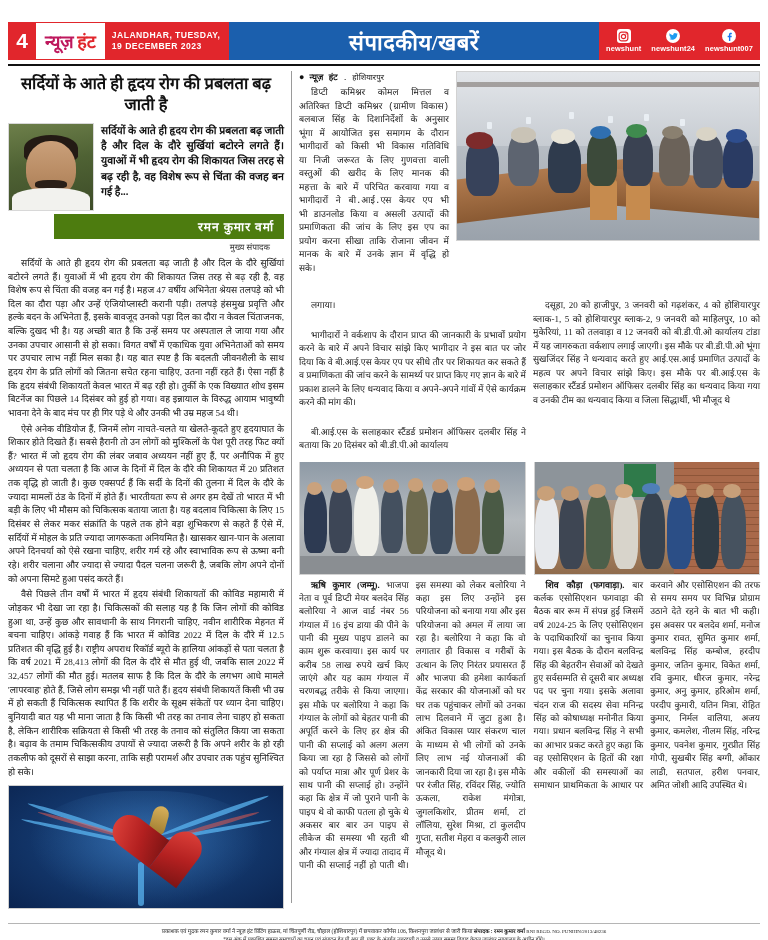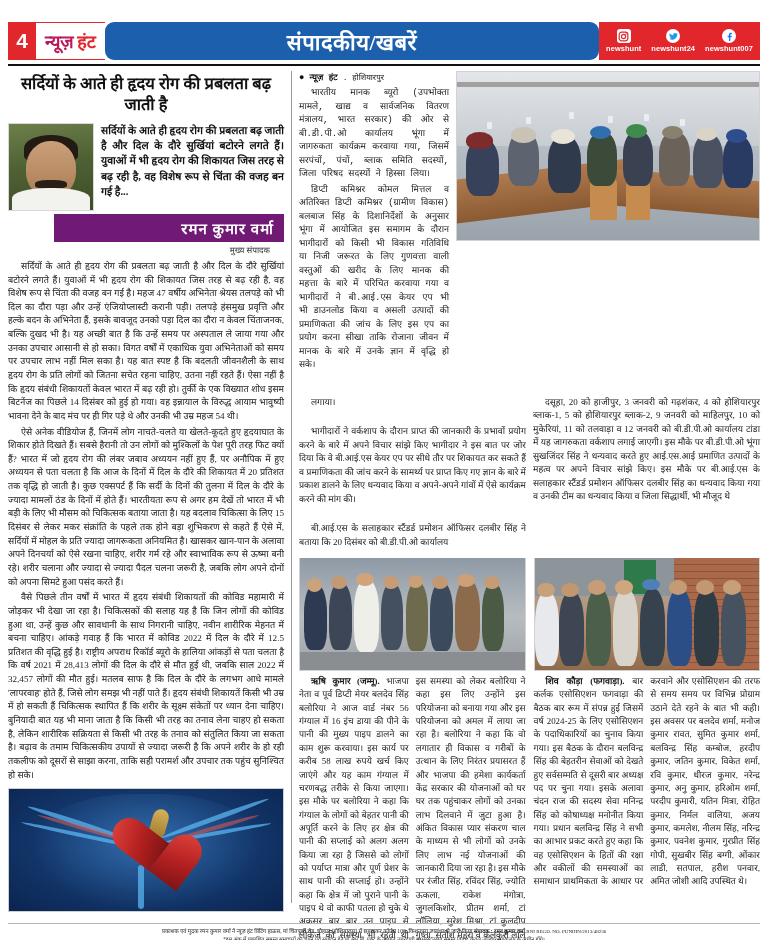--- a/index.html
+++ b/index.html
@@ -33,21 +33,21 @@
   .mh-logo .l2{color:#e1262c;font-weight:700;font-size:18px;margin-left:4px;}
   .mh-date{
     background:#e1262c;color:#fff;padding:3px 9px 3px 7px;
     font-family:"Liberation Sans","DejaVu Sans",sans-serif;
     font-weight:700;font-size:8.6px;line-height:1.28;letter-spacing:.45px;
     display:flex;flex-direction:column;justify-content:center;min-width:88px;
   }
   .mh-section{
     flex:1;background:#1b5fad;color:#fff;
     display:flex;align-items:center;justify-content:center;
-    font-size:22px;font-weight:700;letter-spacing:.5px;border-radius:9px;
+    font-size:22px;font-weight:700;letter-spacing:.5px;
   }
   .mh-social{
     background:#e1262c;color:#fff;display:flex;align-items:center;
     padding:0 7px;gap:10px;
   }
   .soc{display:flex;flex-direction:column;align-items:center;justify-content:center;gap:1px;}
   .soc .ic{
     width:14px;height:14px;border-radius:3px;background:#fff;
     display:flex;align-items:center;justify-content:center;
   }
@@ -92,22 +92,22 @@
   }
   .ed-photo .shirt{
     position:absolute;left:50%;bottom:0;transform:translateX(-50%);
     width:78px;height:22px;border-radius:46% 46% 0 0;background:#f2f2ee;
   }
   .ed-lead{
     font-size:10.6px;line-height:1.44;text-align:justify;font-weight:700;
     color:#111;
   }
   .byline-bar{
-    background:#701a75;color:#fff;text-align:right;
-    padding:4px 10px 4px 0;font-size:15px;font-weight:700;letter-spacing:1px;
+    background:#4d7c0f;color:#fff;text-align:right;
+    padding:4px 10px 4px 0;font-size:12px;font-weight:700;letter-spacing:1px;
     margin-left:46px;
   }
   .byline-sub{
     text-align:right;font-size:8.4px;color:#333;padding:2px 14px 0 0;margin-bottom:5px;
   }
   .ed-body{
     font-size:9.1px;line-height:1.50;text-align:justify;color:#1a1a1a;
     hyphens:auto;
   }
   .ed-body p{margin:0 0 2px;text-indent:13px;}
@@ -203,20 +203,24 @@
 </head>
 <body>
 
 <div class="page">
 
   <div class="masthead">
     <div class="mh-pageno">4</div>
     <div class="mh-logo">
       <span class="l1">न्यूज़</span>
       <span class="l2">हंट</span>
+    </div>
+    <div class="mh-date">
+      <span>JALANDHAR, TUESDAY,</span>
+      <span>19 DECEMBER 2023</span>
     </div>
     <div class="mh-section">संपादकीय/खबरें</div>
     <div class="mh-social">
 
       <div class="soc">
         <span class="ic">
           <svg width="11" height="11" viewBox="0 0 24 24">
             <rect x="2.5" y="2.5" width="19" height="19" rx="5.5" fill="none" stroke="#e1262c" stroke-width="2.6"></rect>
             <circle cx="12" cy="12" r="4.6" fill="none" stroke="#e1262c" stroke-width="2.6"></circle>
             <circle cx="17.6" cy="6.4" r="1.5" fill="#e1262c"></circle>
@@ -294,21 +298,20 @@
 
 
       <div class="lead-block">
         <div class="lead-col">
           <div class="dateline">
             <span class="bullet">●</span>
             <span>न्यूज़ हंट</span>
             <span class="city">. </span><span class="city">होशियारपुर</span>
           </div>
           <div class="lead-text">
-            <p>भारतीय मानक ब्यूरो (उपभोक्ता मामले, खाद्य व सार्वजनिक वितरण मंत्रालय, भारत सरकार) की ओर से बी.डी.पी.ओ कार्यालय भूंगा में जागरुकता कार्यक्रम करवाया गया, जिसमें सरपंचों, पंचों, ब्लाक समिति सदस्यों, जिला परिषद सदस्यों ने हिस्सा लिया।</p>
             <p>डिप्टी कमिश्नर कोमल मित्तल व अतिरिक्त डिप्टी कमिश्नर (ग्रामीण विकास) बलबाज सिंह के दिशानिर्देशों के अनुसार भूंगा में आयोजित इस समागम के दौरान भागीदारों को किसी भी विकास गतिविधि या निजी जरूरत के लिए गुणवत्ता वाली वस्तुओं की खरीद के लिए मानक की महत्ता के बारे में परिचित करवाया गया व भागीदारों ने बी.आई.एस केयर एप भी भी डाउनलोड किया व असली उत्पादों की प्रमाणिकता की जांच के लिए इस एप का प्रयोग करना सीखा ताकि रोजाना जीवन में मानक के बारे में उनके ज्ञान में वृद्धि हो सके।</p>
           </div>
         </div>
 
         <div class="top-photo">
           <div class="tp-wall"></div>
           <div class="tp-beam"></div>
           <div class="tp-table" style="left:-4%;top:58%;width:64%;height:26%;transform:skewY(-7deg);"></div>
           <div class="tp-table" style="left:52%;top:62%;width:56%;height:22%;transform:skewY(5deg);"></div>
           <div class="tp-chair" style="left:44%;top:64%;width:9%;height:24%;"></div>

